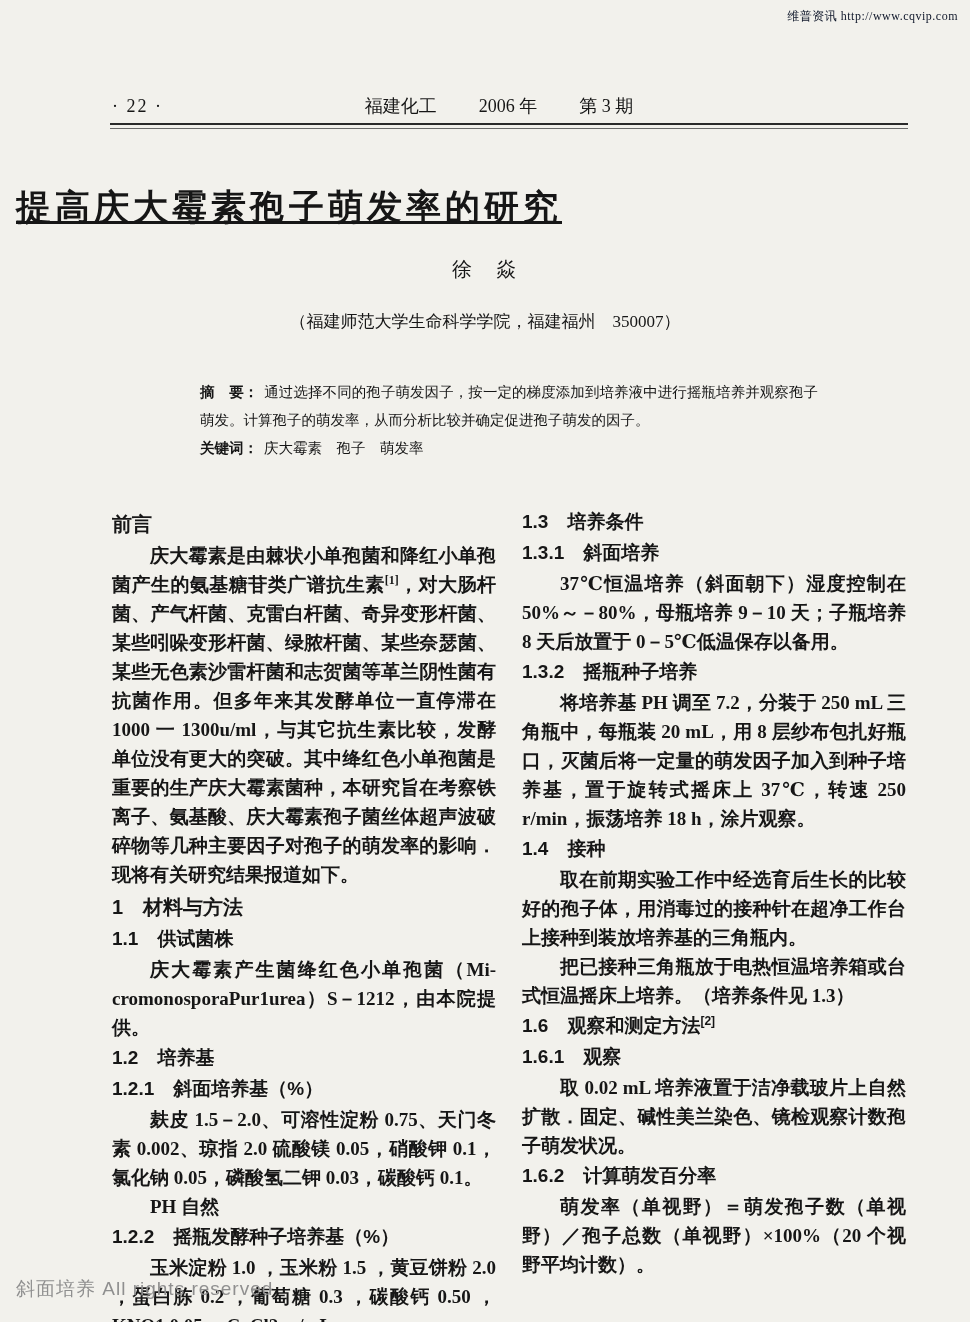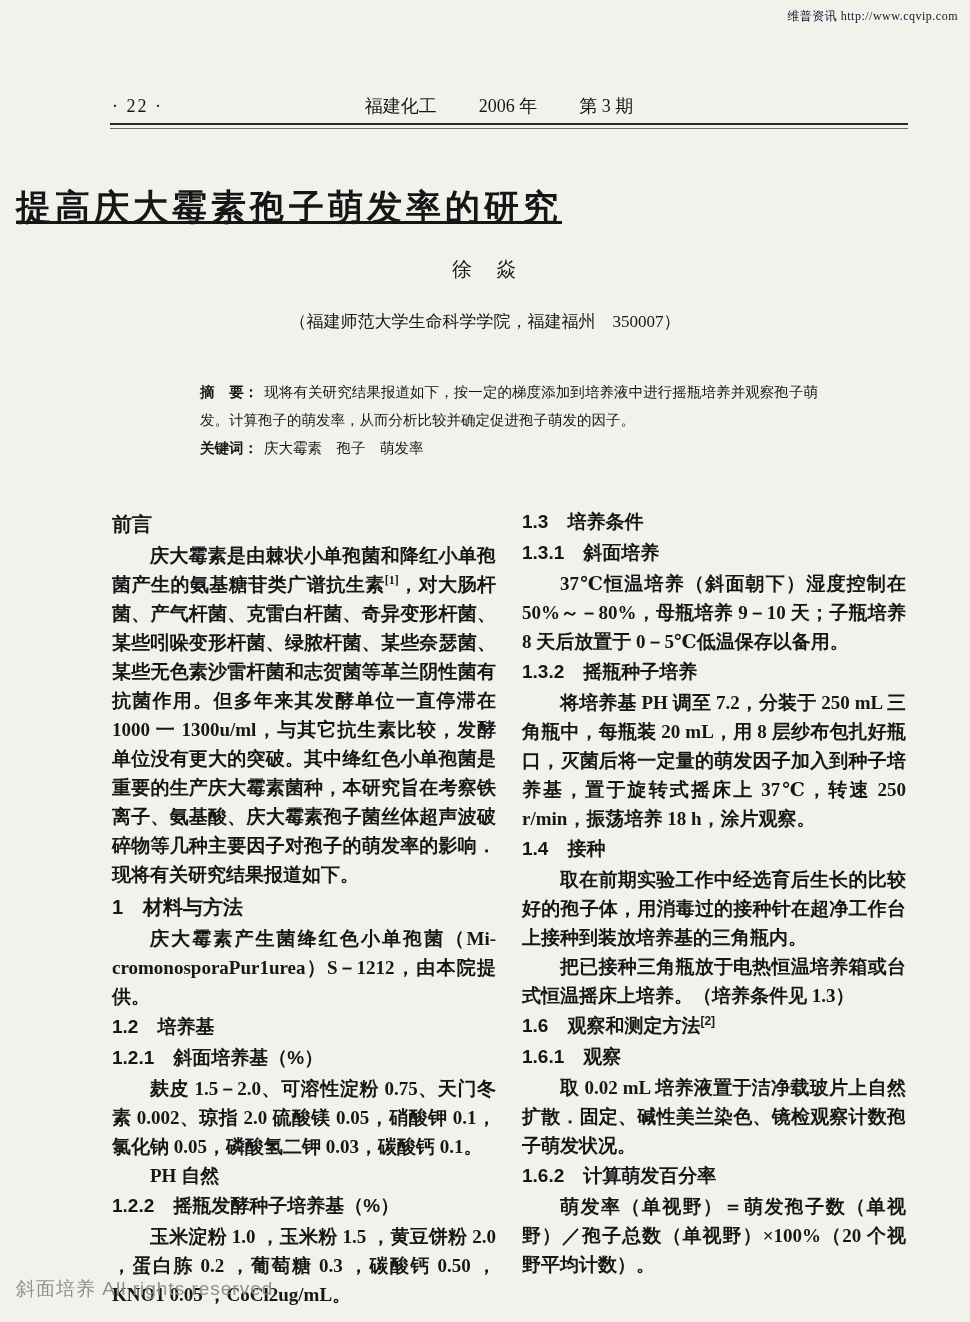--- a/index.html
+++ b/index.html
@@ -85,30 +85,31 @@
       <span>第 3 期</span>
     </span>
   </div>
   <div class="rule"></div>
 
   <h1 class="title">提高庆大霉素孢子萌发率的研究</h1>
   <div class="author">徐　焱</div>
   <div class="affil">（福建师范大学生命科学学院，福建福州　350007）</div>
 
   <div class="abstract">
-    <p class="abs-p"><b class="lbl">摘　要：</b><span>现将有关研究结果报道如下，按一定的梯度添加到培养液中进行摇瓶培养并观察孢子萌发。计算孢子的萌发率，从而分析比较并确定促进孢子萌发的因子。</span></p>
+    <p class="abs-p"><b class="lbl">摘　要：</b><span>通过选择不同的孢子萌发因子，按一定的梯度添加到培养液中进行摇瓶培养并观察孢子萌发。计算孢子的萌发率，从而分析比较并确定促进孢子萌发的因子。</span></p>
     <p class="abs-p"><b class="lbl">关键词：</b><span>庆大霉素　孢子　萌发率</span></p>
   </div>
 
   <div class="cols">
 
     <div class="col">
       <h2 class="sec">前言</h2>
       <p class="para"><span>庆大霉素是由棘状小单孢菌和降红小单孢菌产生的氨基糖苷类广谱抗生素</span><sup>[1]</sup><span>，对大肠杆菌、产气杆菌、克雷白杆菌、奇异变形杆菌、某些吲哚变形杆菌、绿脓杆菌、某些奈瑟菌、某些无色素沙雷杆菌和志贺菌等革兰阴性菌有抗菌作用。但多年来其发酵单位一直停滞在 1000 一 1300u/ml，与其它抗生素比较，发酵单位没有更大的突破。其中绛红色小单孢菌是重要的生产庆大霉素菌种，本研究旨在考察铁离子、氨基酸、庆大霉素孢子菌丝体超声波破碎物等几种主要因子对孢子的萌发率的影响．现将有关研究结果报道如下。</span></p>
       <h2 class="sec">1　材料与方法</h2>
+      <h3 class="sub">1.1　供试菌株</h3>
       <p class="para">庆大霉素产生菌绛红色小单孢菌（Mi-cromonosporaPur1urea）S－1212，由本院提供。</p>
       <h3 class="sub">1.2　培养基</h3>
       <h3 class="sub">1.2.1　斜面培养基（%）</h3>
       <p class="para">麸皮 1.5－2.0、可溶性淀粉 0.75、天门冬素 0.002、琼指 2.0 硫酸镁 0.05，硝酸钾 0.1，氯化钠 0.05，磷酸氢二钾 0.03，碳酸钙 0.1。</p>
       <p class="para">PH 自然</p>
       <h3 class="sub">1.2.2　摇瓶发酵种子培养基（%）</h3>
       <p class="para">玉米淀粉 1.0 ，玉米粉 1.5 ，黄豆饼粉 2.0 ，蛋白胨 0.2 ，葡萄糖 0.3 ，碳酸钙 0.50 ，KNO1 0.05 ，CoCl2ug/mL。</p>
     </div>
 
     <div class="col">

